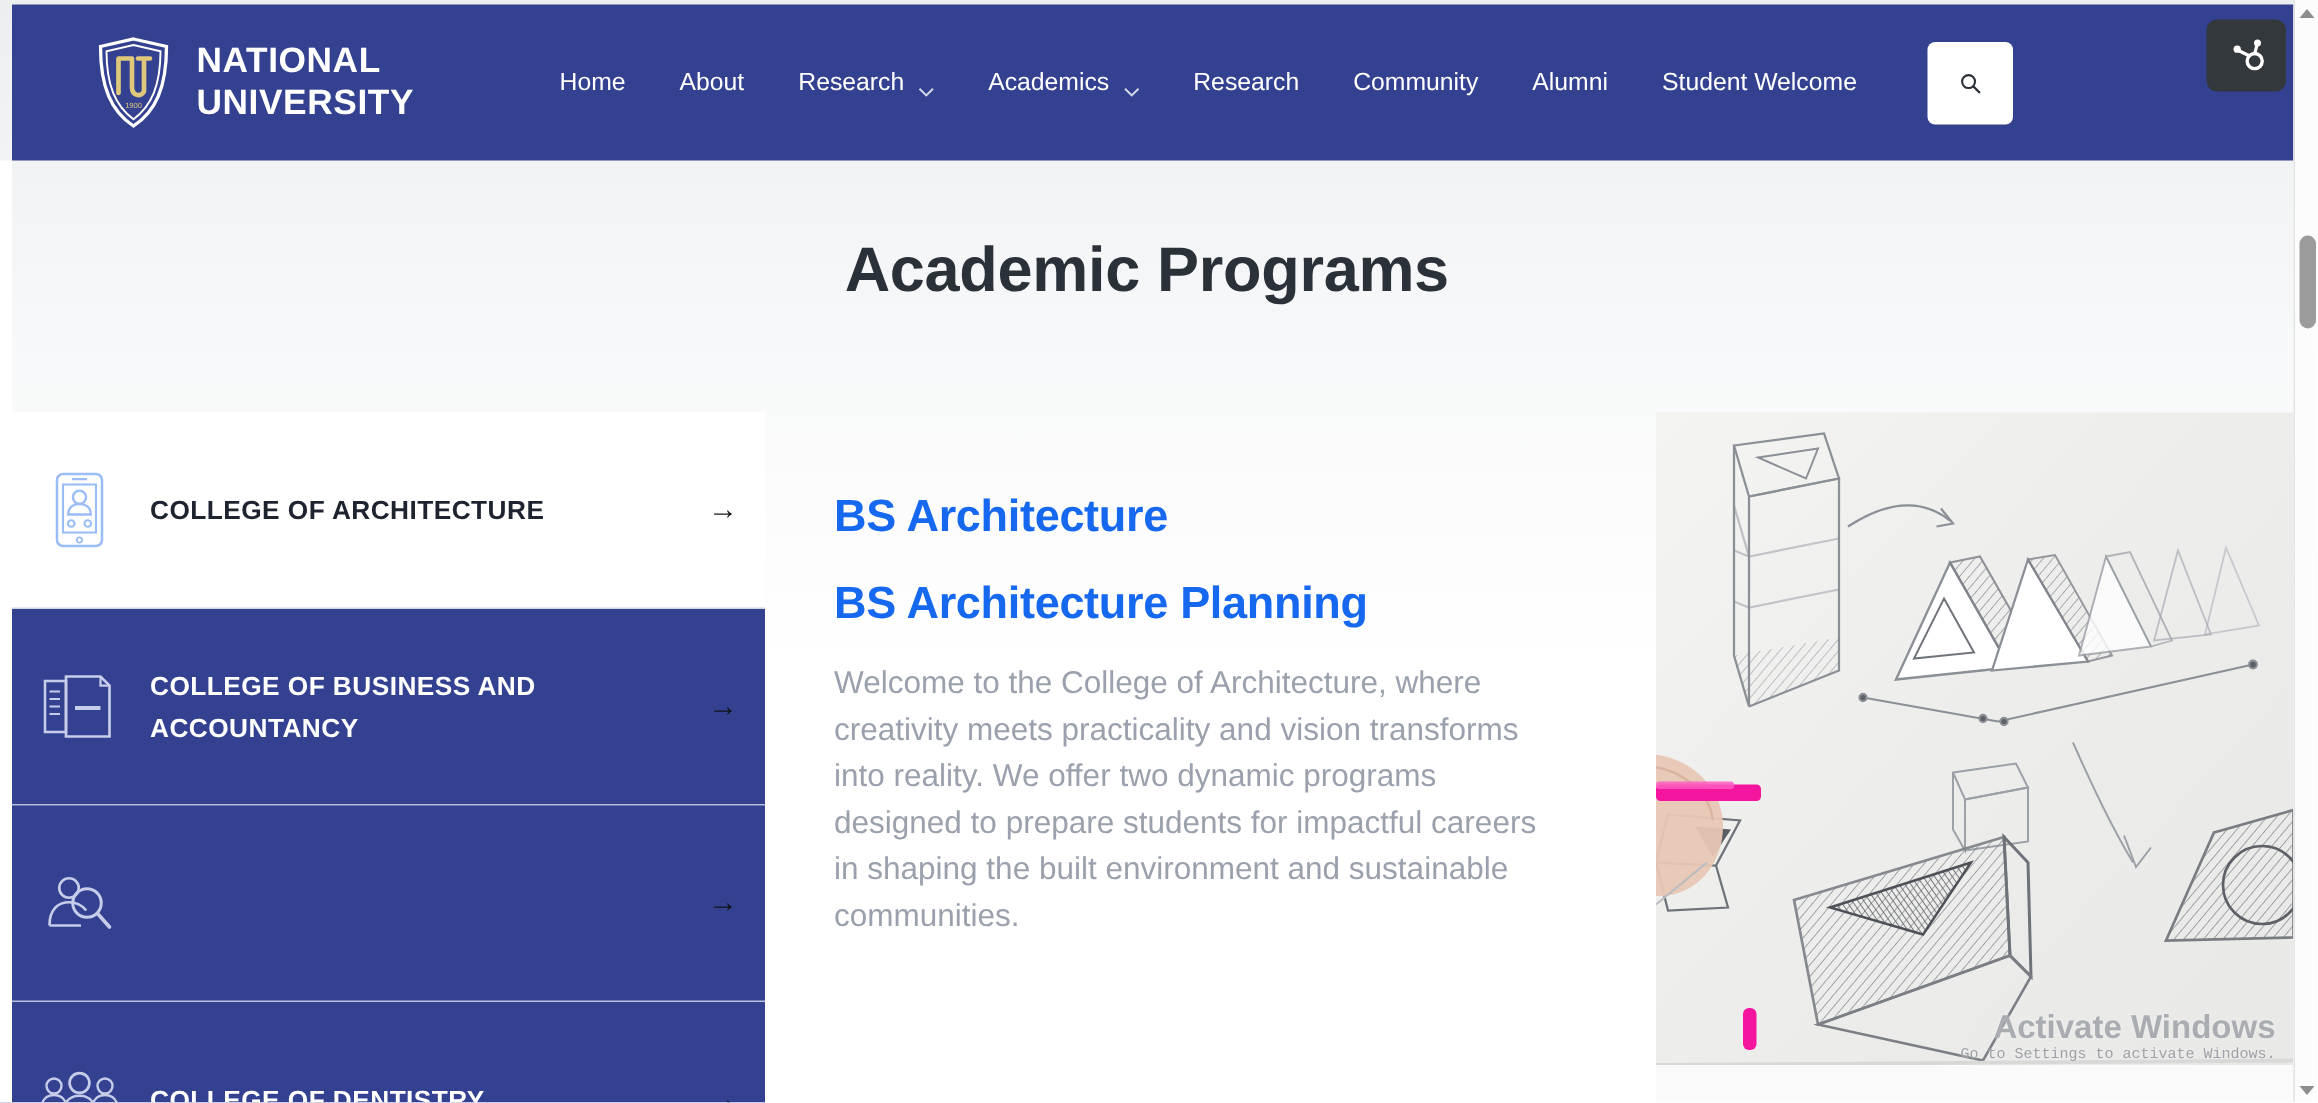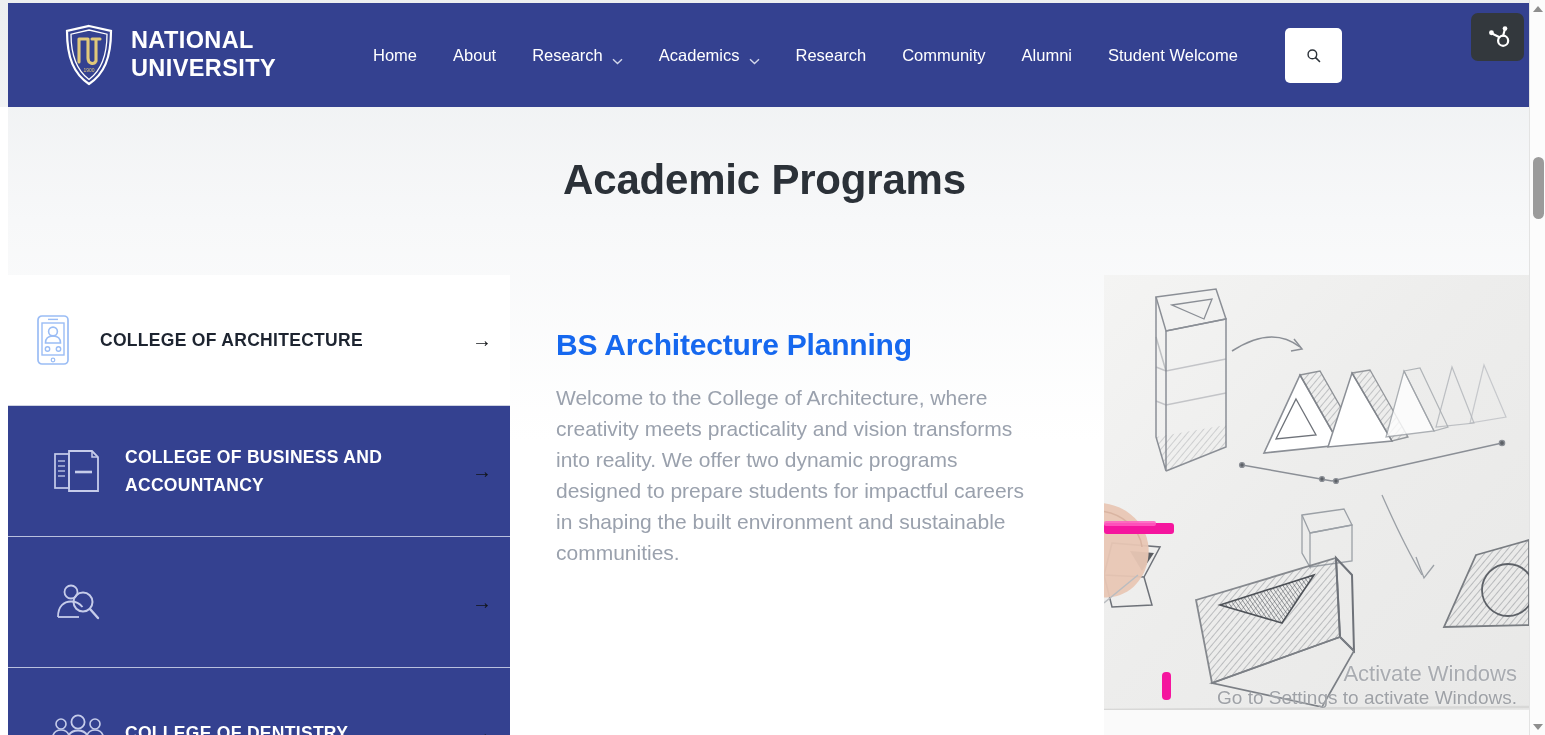--- a/index.html
+++ b/index.html
@@ -107,21 +107,20 @@
     display: flex;
     align-items: center;
     height: 131px;
     background: #ffffff;
     border-bottom: 1px solid #cfd3e2;
     cursor: pointer;
   }
   .college-item.active {
     background: #344190;
     border-bottom: 1px solid #b9c0dd;
-    padding-left: 25px;
   }
   .college-item .ico {
     width: 58px; height: 58px;
     margin-left: 24px;
     flex: none;
     display: flex; align-items: center; justify-content: center;
   }
   .college-item .ico svg { display: block; }
   .college-name {
     margin-left: 18px;
@@ -182,22 +181,22 @@
   .win-activate {
     position: absolute;
     right: 12px;
     bottom: 26px;
     text-align: right;
     color: #9b9ea3;
     text-shadow: 0 0 2px rgba(255,255,255,.55);
     pointer-events: none;
     z-index: 6;
   }
-  .win-activate .wa-title { font-size: 22px; font-weight: 400; line-height: 1.25; color: #a9acb1; margin-top: 28px; }
-  .win-activate .wa-sub { font-size: 19px; font-weight: 400; color: #9ea1a6; }
+  .win-activate .wa-title { font-size: 22px; font-weight: 700; line-height: 1.25; color: #a9acb1; margin-top: 28px; }
+  .win-activate .wa-sub { font-size: 10px; font-weight: 400; color: #9ea1a6; font-family: Liberation Mono, monospace; }
 
   
   .scrollbar {
     position: absolute;
     top: 0; right: 0;
     width: 16px; height: 735px;
     background: #fcfcfc;
     border-left: 1px solid #e3e3e3;
     z-index: 20;
   }
@@ -382,20 +381,21 @@
           <path d="M16.5 32 C16.5 21 21.5 16.5 28 16.5 C34.5 16.5 39.5 21 39.5 32" fill="none" stroke="#c6ccea" stroke-width="1.8"></path>
         </svg>
       </span>
       <span class="college-name">COLLEGE OF DENTISTRY</span>
       <span class="college-arrow">→</span>
     </div>
 
   </div>
 
   <div class="content">
+    <a class="program-link">BS Architecture</a>
     <a class="program-link">BS Architecture Planning</a>
     <p class="college-desc">Welcome to the College of Architecture, where creativity meets practicality and vision transforms into reality. We offer two dynamic programs designed to prepare students for impactful careers in shaping the built environment and sustainable communities.</p>
   </div>
 
   <div class="hero-photo">
     <svg viewBox="0 0 425 460" width="425" height="460">
       <defs>
         <linearGradient id="paper" x1="0" y1="0" x2="1" y2="1">
           <stop offset="0%" stop-color="#f4f4f3"></stop>
           <stop offset="45%" stop-color="#ededec"></stop>

